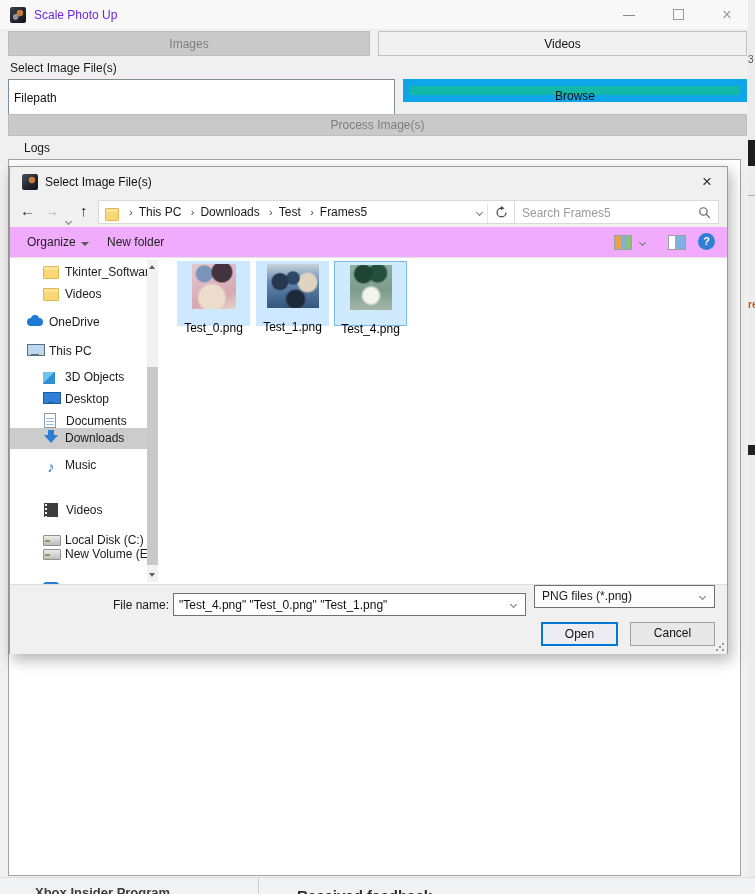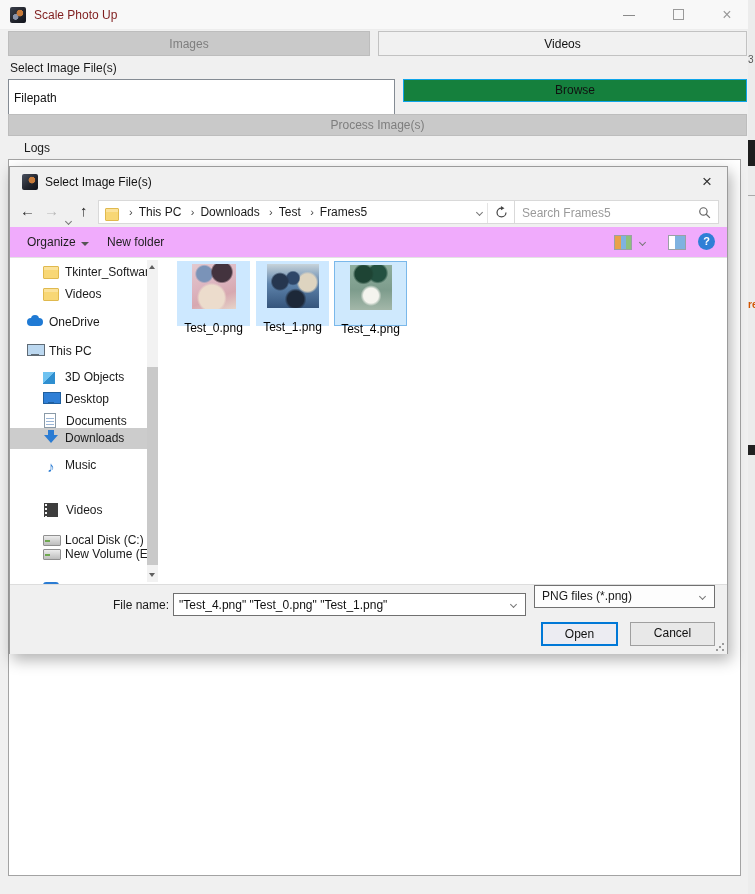--- a/index.html
+++ b/index.html
@@ -6,33 +6,33 @@
   html,body { width:755px; height:894px; }
   body { font-family:"Liberation Sans", sans-serif; font-size:12px; color:#1a1a1a; background:#f0f0f0; }
   #root { position:relative; width:755px; height:894px; overflow:hidden; background:#f0f0f0; }
 
   
   .titlebar { position:absolute; left:0; top:0; width:748px; height:30px; background:#f8f8f8; border-bottom:1px solid #ededed; }
   .app-icon { position:absolute; left:10px; top:7px; width:16px; height:16px; border-radius:2px;
     background: radial-gradient(circle at 62% 38%, #c77b3a 0 22%, rgba(0,0,0,0) 26%),
                 radial-gradient(circle at 35% 62%, #8a93a8 0 18%, rgba(0,0,0,0) 22%),
                 linear-gradient(135deg,#3a3f4a 0%,#23262e 55%,#10131c 100%); }
-  .app-title { position:absolute; left:34px; top:8px; color:#7f1d1d; font-size:12px; }
+  .app-title { position:absolute; left:34px; top:8px; color:#6d28d9; font-size:12px; }
   .win-btn { position:absolute; top:0; width:34px; height:30px; text-align:center; color:#8a8a8a; }
   .wb-min { left:612px; } .wb-min i { position:absolute; left:11px; top:15px; width:12px; height:1px; background:#8a8a8a; }
   .wb-max { left:662px; } .wb-max i { position:absolute; left:11px; top:9px; width:11px; height:11px; border:1px solid #9a9a9a; }
   .wb-close { left:710px; font-size:16px; line-height:30px; color:#9a9a9a; }
 
   .tab { position:absolute; top:31px; height:25px; text-align:center; line-height:24px; }
   .tab-images { left:8px; width:362px; background:#c9c9c9; border:1px solid #bdbdbd; color:#7e7e7e; }
   .tab-videos { left:378px; width:369px; background:#f1f1f1; border:1px solid #c2c2c2; color:#111; }
 
   .lbl-select { position:absolute; left:10px; top:61px; }
   .filepath { position:absolute; left:8px; top:79px; width:387px; height:38px; border:1px solid #848b93; background:#fff; font-family:"Liberation Sans",sans-serif; font-size:12px; padding:18px 5px; color:#111; }
-  .btn-browse { position:absolute; left:403px; top:79px; width:344px; height:23px; background:#15803d; border:1px solid #0ea5e9; text-align:center; line-height:21px; color:#111; }
+  .btn-browse { position:absolute; left:403px; top:79px; width:344px; height:23px; background:#14b8a6; border:7px solid #0ea5e9; text-align:center; line-height:21px; color:#111; }
   .btn-process { position:absolute; left:8px; top:114px; width:739px; height:22px; background:#c9c9c9; border:1px solid #bdbdbd; text-align:center; line-height:20px; color:#7e7e7e; }
   .lbl-logs { position:absolute; left:24px; top:141px; }
   .logs-box { position:absolute; left:8px; top:159px; width:733px; height:717px; background:#fff; border:1px solid #a3a3a3; }
 
   
   .sliver { position:absolute; left:748px; top:0; width:7px; height:894px; background:#ececec; }
   .sliver .dk1 { position:absolute; left:0; top:140px; width:7px; height:26px; background:#1e1e1e; }
   .sliver .ln  { position:absolute; left:0; top:195px; width:7px; height:1px; background:#aaa; }
   .sliver .fr1 { position:absolute; left:0; top:54px; font-size:10px; color:#555; }
   .sliver .fr2 { position:absolute; left:0; top:299px; font-size:10px; color:#d35400; font-weight:bold; }
@@ -187,20 +187,25 @@
   <div class="logs-box"></div>
 
   <div class="sliver">
     <div class="fr1">3</div>
     <div class="dk1"></div>
     <div class="ln"></div>
     <div class="fr2">re</div>
     <div class="dk2"></div>
   </div>
 
+  <div class="bottom-strip">
+    <div class="bs-left">Xbox Insider Program</div>
+    <div class="bs-div"></div>
+    <div class="bs-right">Received feedback</div>
+  </div>
 
   <div class="dialog">
 
     <div class="dlg-titlebar">
       <div class="dlg-icon"></div>
       <div class="dlg-title">Select Image File(s)</div>
       <div class="dlg-close">×</div>
     </div>
 
     <div class="navrow">

